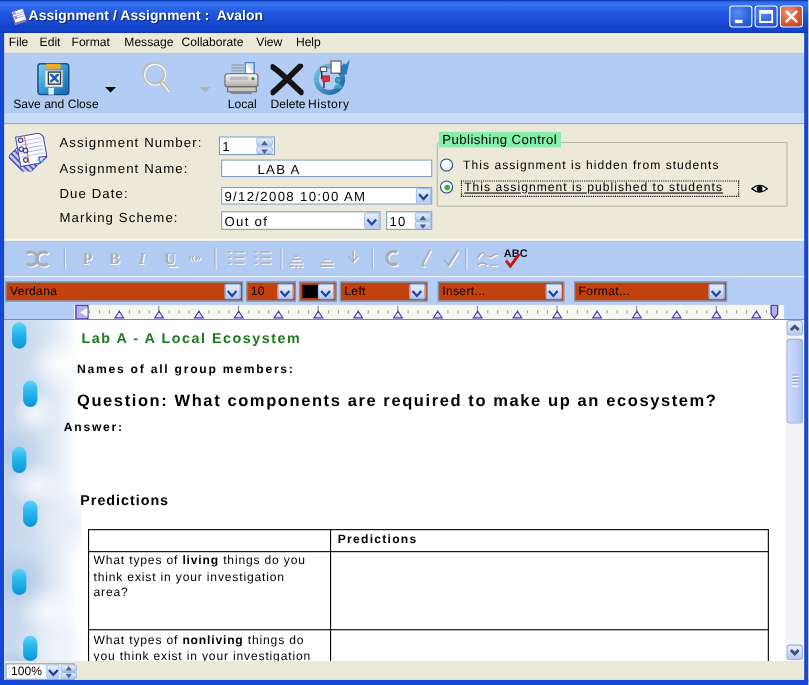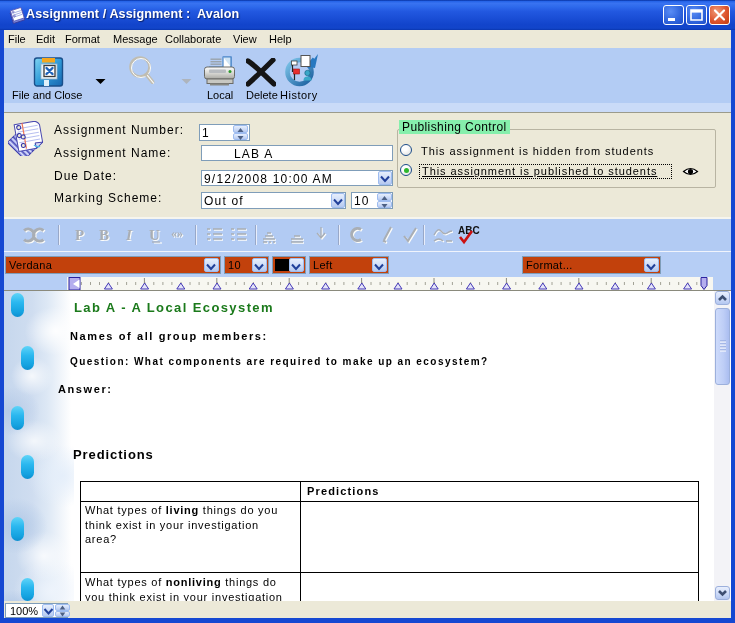--- a/index.html
+++ b/index.html
@@ -144,21 +144,21 @@
         </linearGradient>
       </defs>
       <rect x="1.5" y="2" width="28" height="28" rx="2.5" fill="url(#fg)" stroke="#1a4f8a" stroke-width="1.4"></rect>
       <rect x="9" y="2" width="13" height="4.5" fill="#f5a71d"></rect>
       <rect x="8" y="8" width="16" height="15" fill="#eaf5fc" stroke="#9fb6c8" stroke-width="0.8"></rect>
       <rect x="11" y="9.5" width="11" height="11" fill="#fff" stroke="#3b3b3b" stroke-width="1.3"></rect>
       <path d="M13.5 12 L19.5 18 M19.5 12 L13.5 18" stroke="#1d62b8" stroke-width="2.4" stroke-linecap="round"></path>
       <rect x="11" y="24" width="5" height="6" fill="#dff0fa"></rect>
     </svg>
   </div>
-  <div class="abs tlabel" style="left:12px;top:89px;">File and Close</div>
+  <div class="abs tlabel" style="left:12px;top:89px;">Save and Close</div>
   <div class="abs" style="left:95px;top:78px;">
       <svg width="11" height="7">
         <path d="M0.5 1 h10 l-5 5 z" fill="#000"></path>
       </svg>
     </div>
 
   <div class="abs" style="left:126px;top:55px;">
     <svg width="30" height="32" viewBox="0 0 30 32">
       <circle cx="14" cy="12" r="9.5" fill="none" stroke="#c0bdb2" stroke-width="2.6"></circle>
       <circle cx="14" cy="12" r="9.5" fill="none" stroke="#fdfdfa" stroke-width="1" transform="translate(1,1)"></circle>
@@ -416,20 +416,28 @@
       </div>
   </div>
   <div class="abs combo" style="left:309px;top:256px;width:80px;height:18px;">
     <div class="ctext">Left</div>
     <div class="cbtn">
         <svg width="12" height="12" style="margin:2px 0 0 0">
           <path d="M2 3.5 l4 4.5 4 -4.5" fill="none" stroke="#21409a" stroke-width="2"></path>
         </svg>
       </div>
   </div>
+  <div class="abs combo" style="left:398px;top:256px;width:115px;height:18px;">
+    <div class="ctext">Insert...</div>
+    <div class="cbtn">
+        <svg width="12" height="12" style="margin:2px 0 0 0">
+          <path d="M2 3.5 l4 4.5 4 -4.5" fill="none" stroke="#21409a" stroke-width="2"></path>
+        </svg>
+      </div>
+  </div>
   <div class="abs combo" style="left:522px;top:256px;width:139px;height:18px;">
     <div class="ctext">Format...</div>
     <div class="cbtn">
         <svg width="12" height="12" style="margin:2px 0 0 0">
           <path d="M2 3.5 l4 4.5 4 -4.5" fill="none" stroke="#21409a" stroke-width="2"></path>
         </svg>
       </div>
   </div>
   <div class="abs" id="rulerrow"></div>
   <div class="abs" style="left:67px;top:277px;" id="ruler">
@@ -450,21 +458,21 @@
   <div class="abs" id="strip"></div>
   <div class="abs cap" style="left:11px;top:293px;"></div>
   <div class="abs cap" style="left:21px;top:346px;"></div>
   <div class="abs cap" style="left:11px;top:406px;"></div>
   <div class="abs cap" style="left:21px;top:455px;"></div>
   <div class="abs cap" style="left:11px;top:517px;"></div>
   <div class="abs cap" style="left:21px;top:578px;height:23px;"></div>
 
   <div class="abs btxt" style="left:74px;top:300px;font-size:13px;letter-spacing:1.4px;color:#1b7a1b;">Lab A - A Local Ecosystem</div>
   <div class="abs btxt" style="left:70px;top:330px;font-size:11px;letter-spacing:1.6px;">Names of all group members:</div>
-  <div class="abs btxt" style="left:70px;top:356px;font-size:10px;letter-spacing:1.45px;">Question: What components are required to make up an ecosystem?</div>
+  <div class="abs btxt" style="left:70px;top:356px;font-size:15px;letter-spacing:1.45px;">Question: What components are required to make up an ecosystem?</div>
   <div class="abs btxt" style="left:58px;top:383px;font-size:11px;letter-spacing:1.6px;">Answer:</div>
   <div class="abs btxt" style="left:73px;top:447px;font-size:13px;letter-spacing:0.9px;">Predictions</div>
 
   <div class="abs" style="left:80px;top:481px;width:619px;height:120px;border-left:1px solid #000;border-top:1px solid #000;border-right:1px solid #000;box-sizing:border-box;"></div>
   <div class="abs" style="left:80px;top:501px;width:619px;height:1px;background:#000;"></div>
   <div class="abs" style="left:80px;top:572px;width:619px;height:1px;background:#000;"></div>
   <div class="abs" style="left:300px;top:481px;width:1px;height:120px;background:#000;"></div>
   <div class="abs btxt" style="left:307px;top:485px;font-size:11px;letter-spacing:1.15px;">Predictions</div>
   <div class="abs" style="left:85px;top:503px;font-size:11px;letter-spacing:0.75px;line-height:14.6px;">What types of <b>living</b> things do you<br>think exist in your investigation<br>area?</div>
   <div class="abs" style="left:85px;top:575px;font-size:11px;letter-spacing:0.75px;line-height:14.6px;">What types of <b>nonliving</b> things do<br>you think exist in your investigation<br>area?</div>

